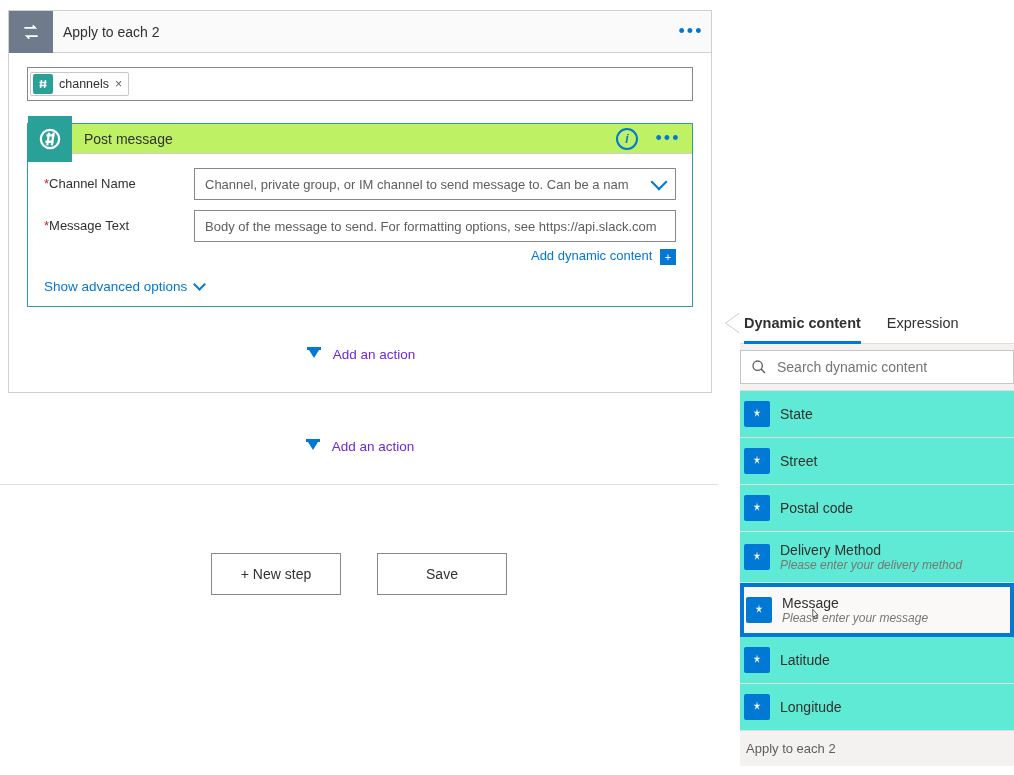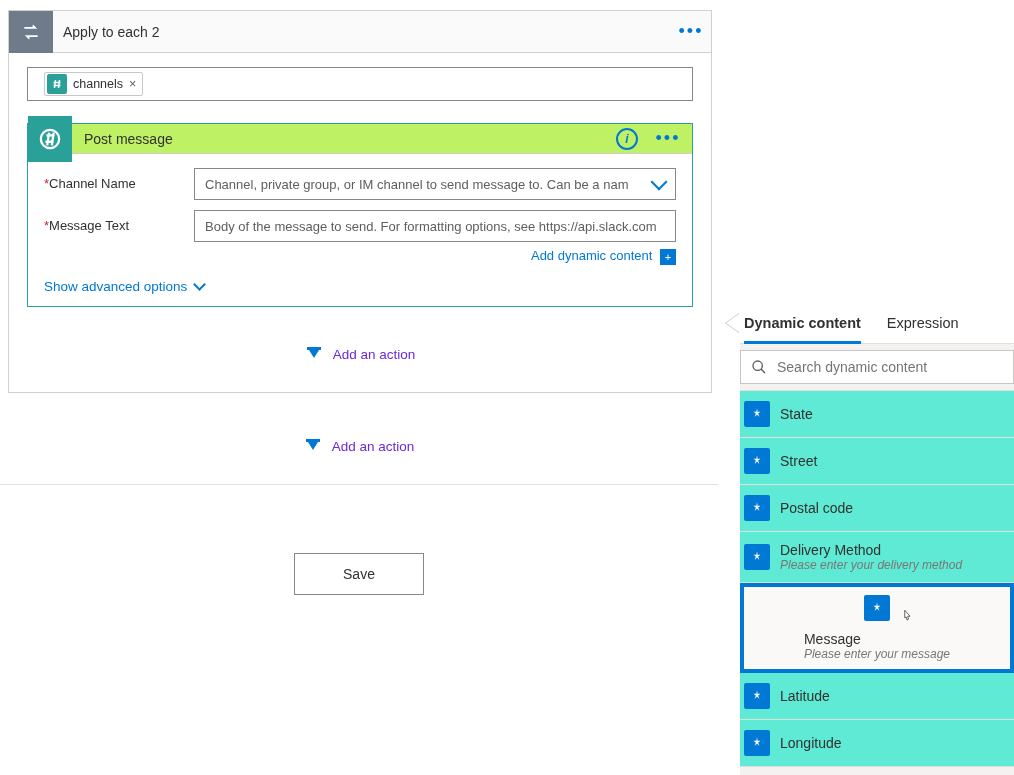--- a/index.html
+++ b/index.html
@@ -28,21 +28,21 @@
   .apply-title { flex: 1; padding-left: 10px; font-size: 14px; color: #323130; }
   .apply-menu { width: 40px; text-align: center; color: #0078d4; font-size: 18px; letter-spacing: 2px; cursor: pointer; }
 
   .apply-body { padding: 14px 18px 6px 18px; }
   .req-star { color: #c5262c; }
   .field-label { font-size: 13px; margin-bottom: 6px; }
 
   .token-input {
     border: 1px solid #8a8886;
     min-height: 32px;
-    padding: 4px 16px;
+    padding: 4px 2px;
     display: flex; align-items: center;
     max-width: 680px;
   }
   .token {
     display: inline-flex; align-items: center;
     background: #fff; border: 1px solid #c8c8c8; border-radius: 2px;
     height: 24px; padding: 0 6px 0 2px; font-size: 12.5px; color: #323130;
   }
   .token-ic {
     width: 20px; height: 20px; background: #2aa198; border-radius: 2px;
@@ -258,20 +258,21 @@
   </div>
 
   <div class="add-action" style="margin:46px 0 30px 0;">
     <span class="insert-icon"></span>
     <span>Add an action</span>
   </div>
 
   <hr class="hr-full">
 
   <div class="footer-buttons">
+    <div class="btn">+ New step</div>
     <div class="btn">Save</div>
   </div>
 
 </div>
 
 <div class="dc-panel">
   <div class="dc-callout"></div>
   <div class="dc-tabs">
     <div class="dc-tab active">Dynamic content</div>
     <div class="dc-tab">Expression</div>
@@ -312,21 +313,21 @@
         <div class="label">Postal code</div>
       </div>
       <div class="dc-item">
         <div class="dc-ic">
           <svg width="14" height="14" viewBox="0 0 24 24" fill="#fff">
             <path d="M12 2l-1 6h-5l4 3-2 6 4-4 4 4-2-6 4-3h-5z"></path>
           </svg>
         </div>
         <div class="label">Delivery Method<span class="sub">Please enter your delivery method</span></div>
       </div>
-      <div class="dc-item highlight" style="position: relative; flex-direction: column;">
+      <div class="dc-item highlight" style="position: relative;">
         <div class="dc-ic">
           <svg width="14" height="14" viewBox="0 0 24 24" fill="#fff">
             <path d="M12 2l-1 6h-5l4 3-2 6 4-4 4 4-2-6 4-3h-5z"></path>
           </svg>
         </div>
         <div class="label">Message<span class="sub">Please enter your message</span></div>
         <span style="position: absolute; margin-left: 60px; margin-top: 12px;">
           <svg width="18" height="20" viewBox="0 0 24 24" fill="#fff" stroke="#333" stroke-width="1">
             <path d="M9 3v10l2-1 1 4 2-1-1-4h3L9 3z"></path>
           </svg>

